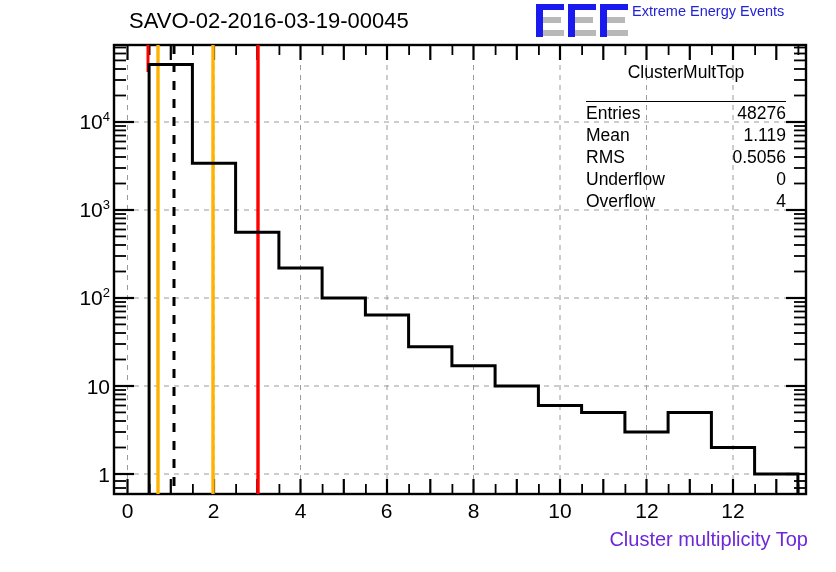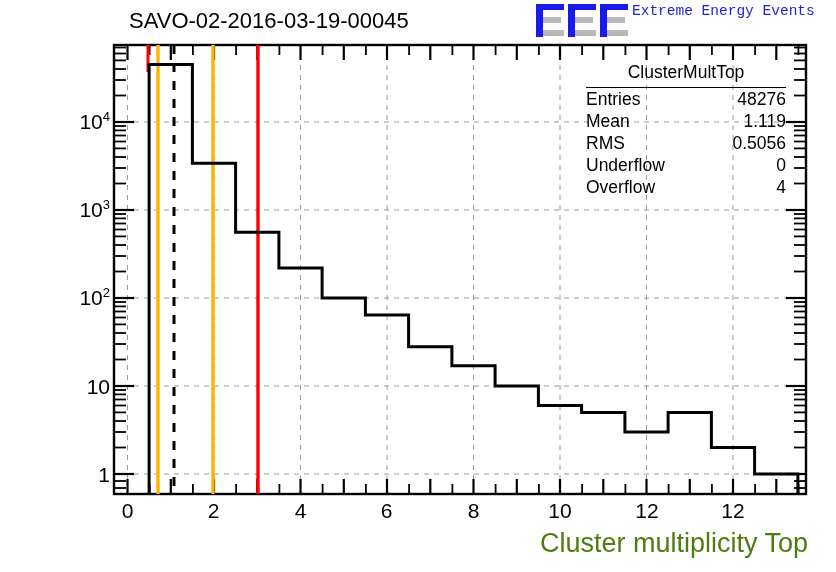--- a/index.html
+++ b/index.html
@@ -9,33 +9,33 @@
   .title{
     position:absolute; left:84px; top:8px;
     font-size:22px; color:#000; letter-spacing:0px; white-space:nowrap;margin-left:45px;
   }
 
   
   .logo{position:absolute; left:536px; top:3px; width:296px; height:36px;}
   .logo-mark{position:absolute; left:0px; top:1px; width:92px; height:33px;}
   .logo-text{position:absolute; left:96px; top:0px; width:200px; height:36px;
              color:#2323d6; font-size:14.5px; line-height:17px; white-space:nowrap;}
-  .logo-text div{font-family:Liberation Mono, monospace;}
+  .logo-text div{font-family:Liberation Sans, sans-serif;}
 
   
   .ylab{position:absolute; text-align:right; font-size:21px; color:#000; white-space:nowrap;}
   .ylab sup{font-size:13px; vertical-align:super;}
   .xlab{position:absolute; text-align:center; font-size:21px; color:#000; white-space:nowrap;}
 
-  .xtitle{position:absolute; right:28px; top:528px; font-size:27px; color:#4d7c0f; white-space:nowrap;}
+  .xtitle{position:absolute; right:28px; top:528px; font-size:20px; color:#6d28d9; white-space:nowrap;}
 
   
   .stats{position:absolute; left:586px; top:62px; width:200px;
          font-size:17.5px; color:#000; background:transparent;}
-  .stats .stitle{text-align:center; padding-bottom:4px; border-bottom:1.5px solid #000;}
+  .stats .stitle{text-align:center; padding-bottom:18px; border-bottom:1.5px solid #000;}
   .stats .srow{display:flex; justify-content:space-between; padding-top:1px; line-height:21px;}
   .stats .srow .k{text-align:left;}
   .stats .srow .v{text-align:right;}
 
   svg.hist{position:absolute; left:0; top:0; width:836px; height:572px; pointer-events:none;}
 </style>
 </head>
 <body>
 
 <div id="root">

